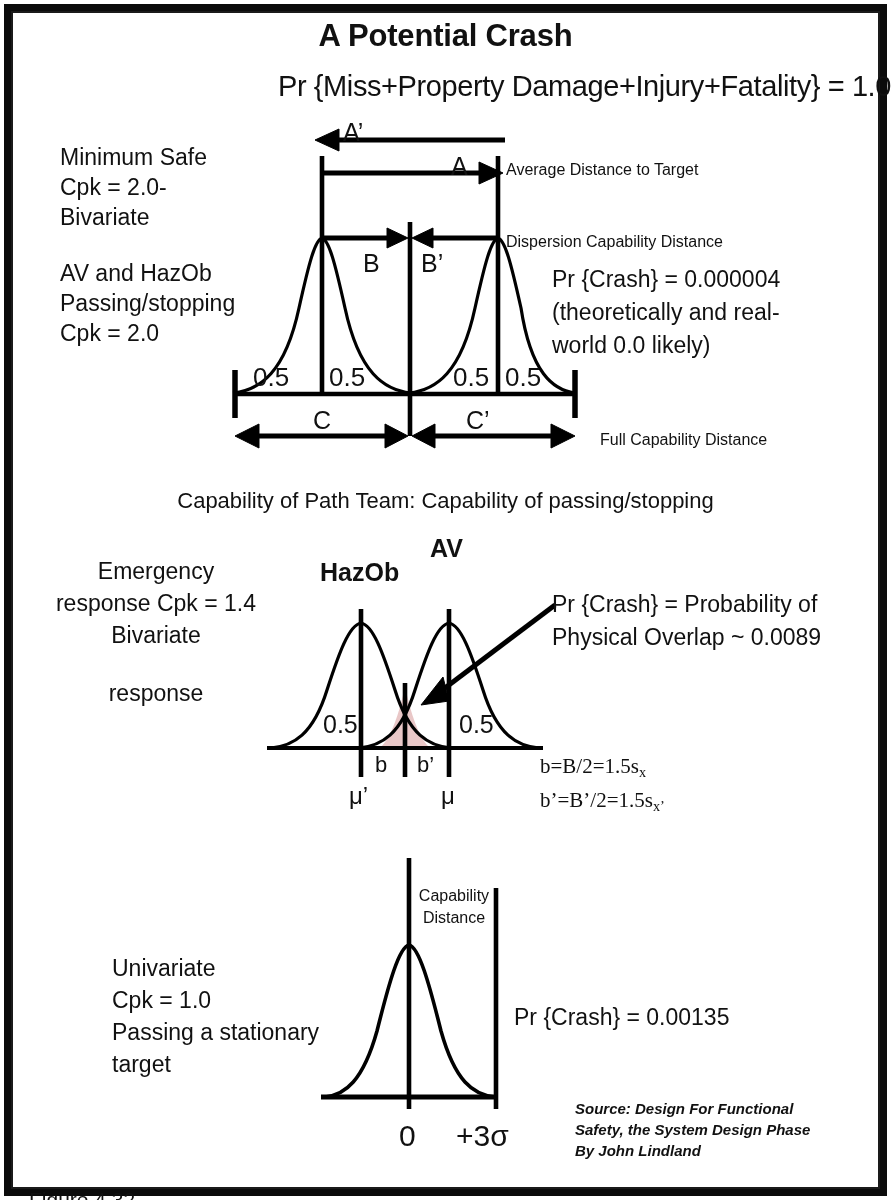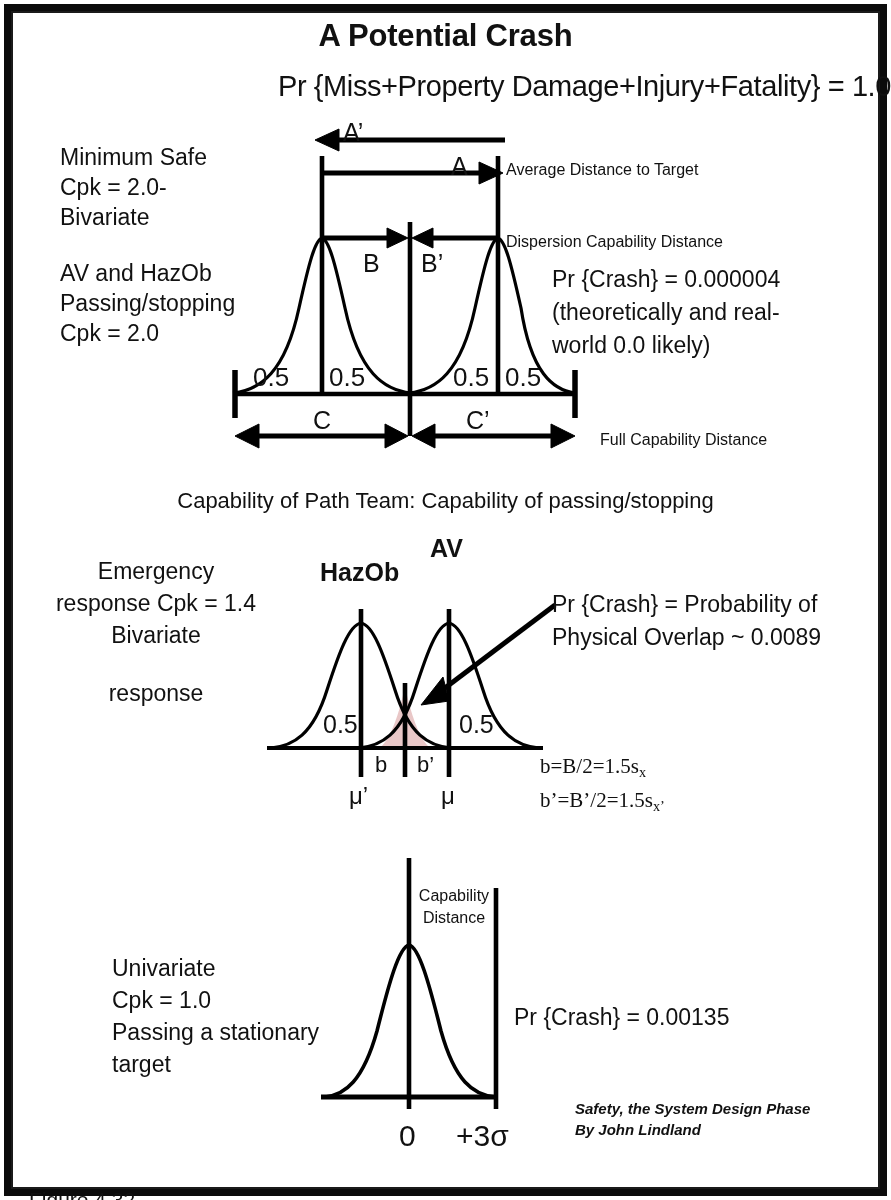--- a/index.html
+++ b/index.html
@@ -238,18 +238,19 @@
   </div>
 
   <div class="abs" style="left:399px;top:1119px;font-size:30px;">0</div>
   <div class="abs" style="left:456px;top:1119px;font-size:30px;">+3σ</div>
 
   <div class="abs txt" style="left:514px;top:1002px;">
     <div>Pr {Crash} = 0.00135</div>
   </div>
 
   <div class="abs srctext" style="left:575px;top:1098px;width:300px;">
+    <div>Source: Design For Functional</div>
     <div>Safety, the System Design Phase</div>
     <div>By John Lindland</div>
   </div>
 
   <div class="abs figlabel" style="left:29px;top:1144px;">Figure 4.32</div>
 </div>
 
 </body></html>

